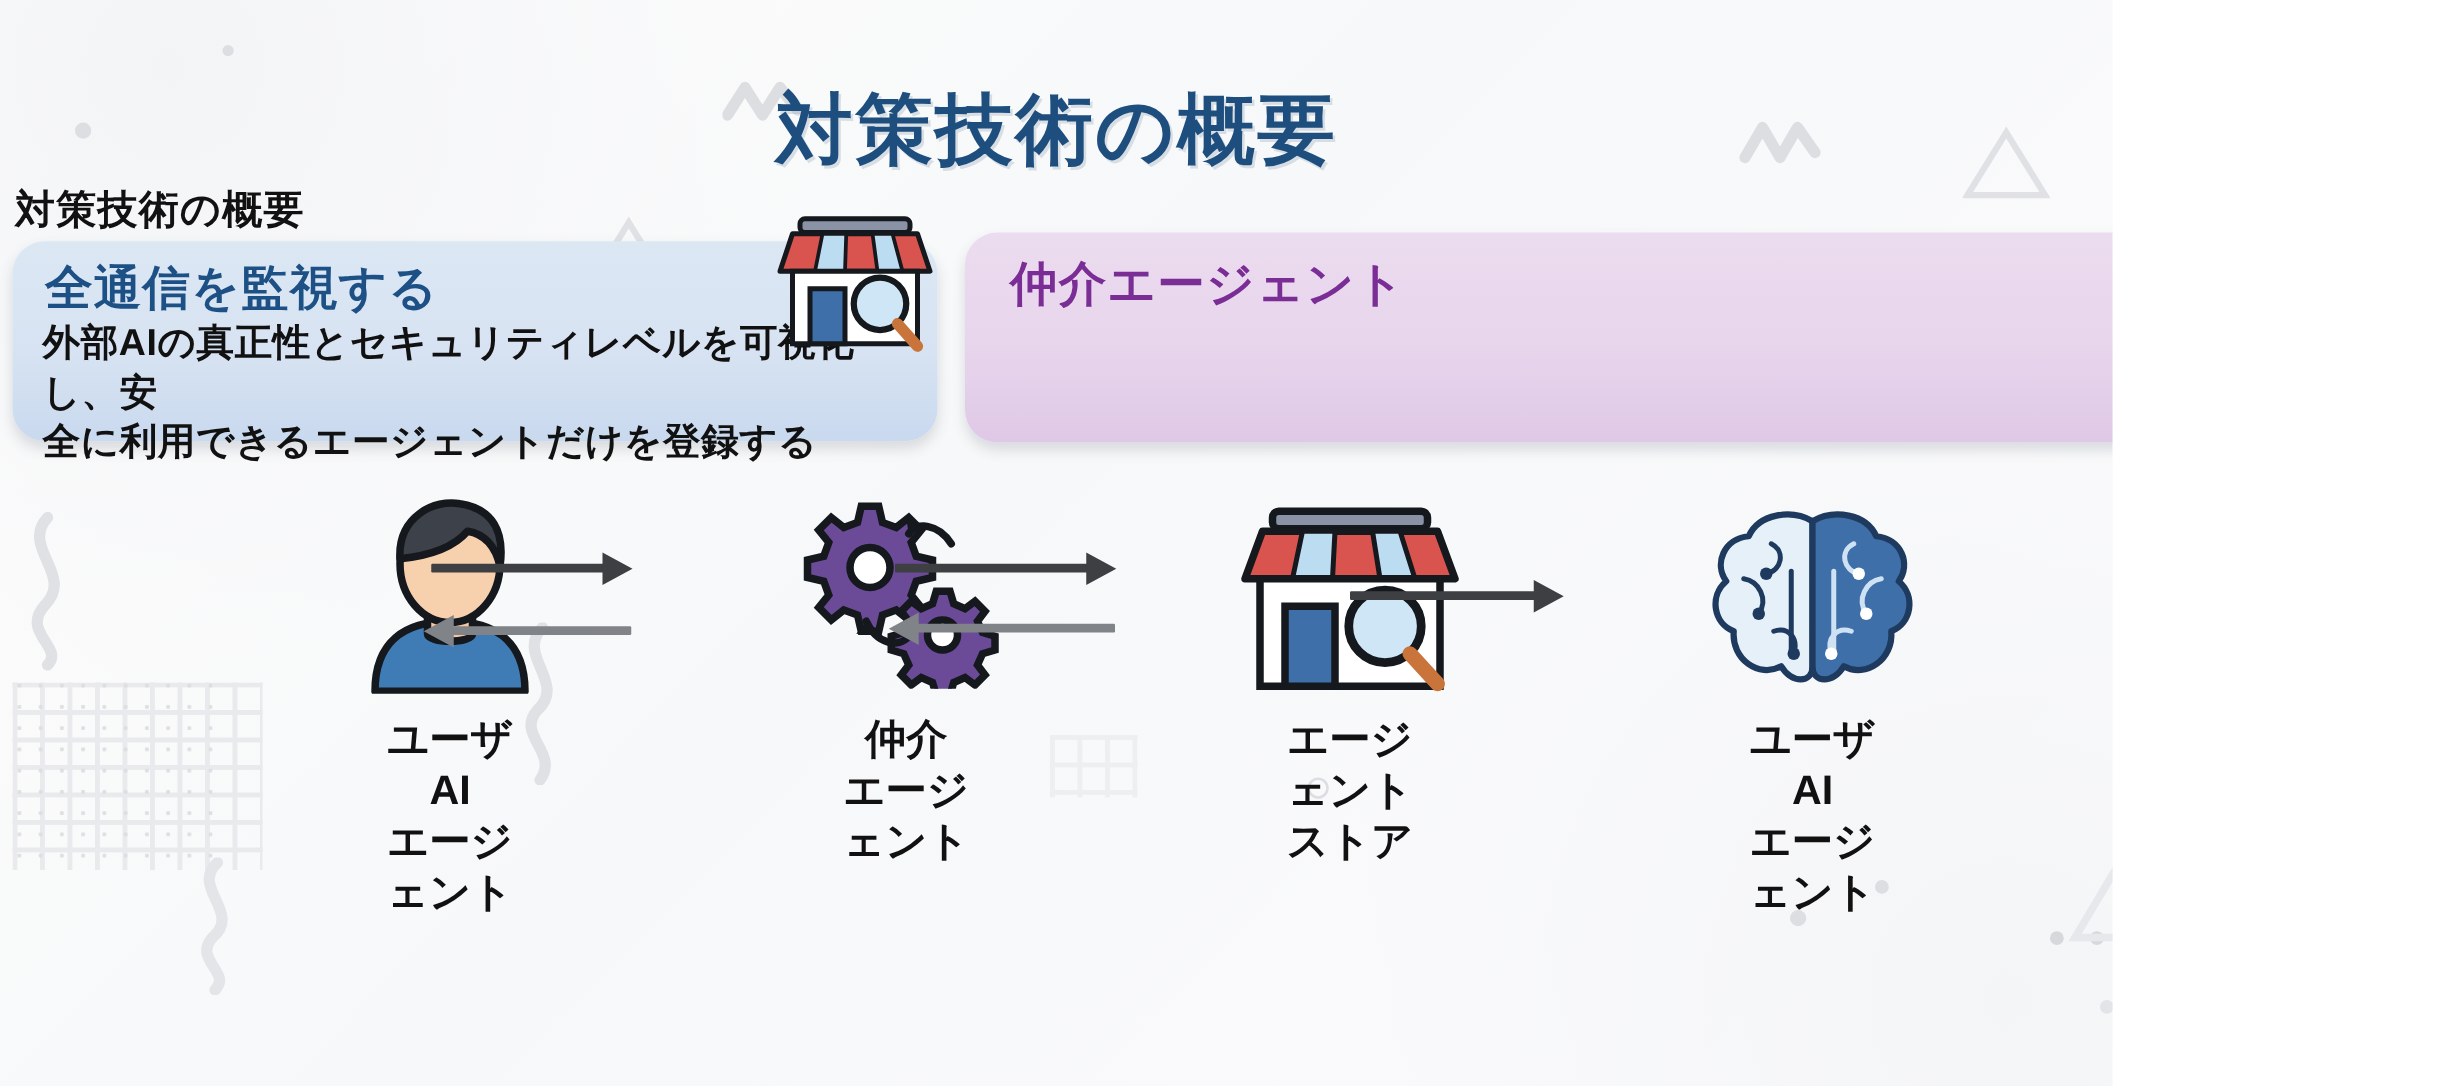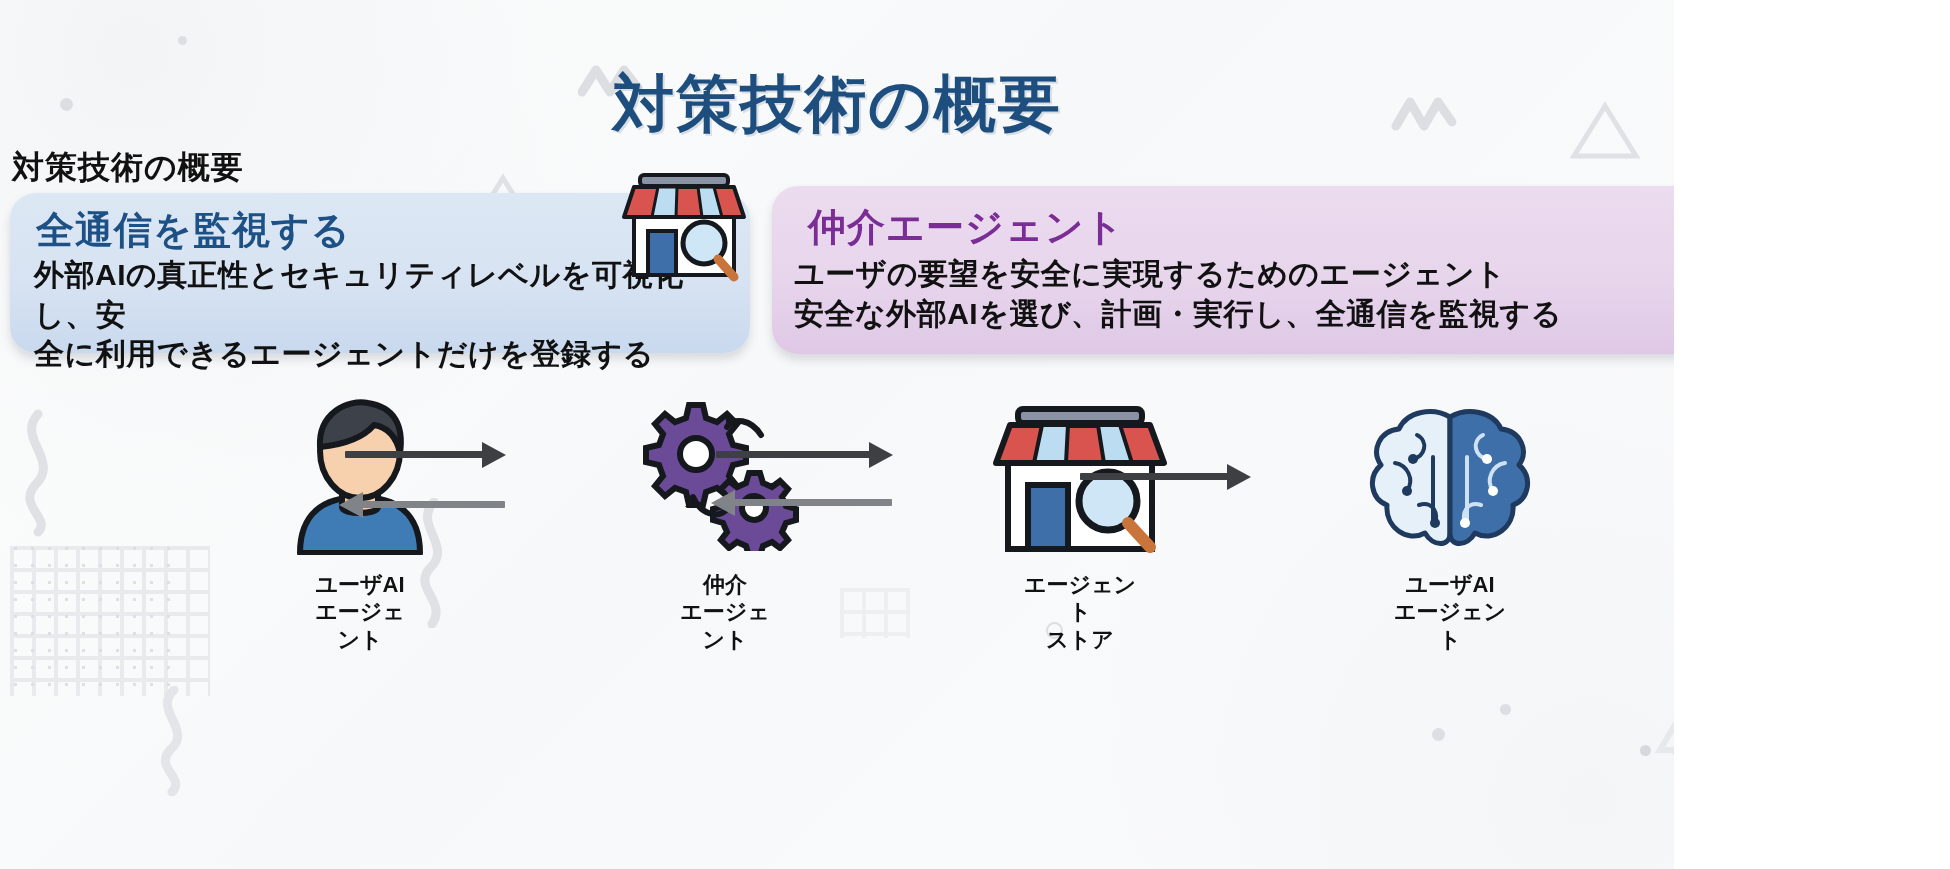--- a/index.html
+++ b/index.html
@@ -7,20 +7,21 @@
     width:1950px;height:869px;
     font-family:"Liberation Sans","DejaVu Sans",sans-serif;
     background:#ffffff;
     overflow:hidden;
   }
   #stage{position:relative;width:1674px;height:869px;overflow:hidden;
     background:
       radial-gradient(circle at 8% 6%, #f3f4f6 0%, rgba(243,244,246,0) 28%),
       radial-gradient(circle at 95% 92%, #f4f5f7 0%, rgba(244,245,247,0) 30%),
       linear-gradient(135deg,#fdfdfd 0%,#f7f8f9 45%,#fbfbfc 100%);
+    padding-left: 16px;
   }
   
   .deco{position:absolute;pointer-events:none;}
   .dotgrid{
     background-image:radial-gradient(#d9dbdf 1.6px, transparent 1.7px);
     background-size:17px 17px;opacity:.85;
   }
   .sqgrid{
     background-image:linear-gradient(#dcdee2 4px, transparent 4px),
                      linear-gradient(90deg,#dcdee2 4px, transparent 4px);
@@ -58,21 +59,21 @@
   #broker-title{position:absolute;left:36px;top:16px;font-size:38px;color:#7b2d96;}
   .card-body{position:absolute;font-size:30px;font-weight:bold;color:#111;line-height:1.32;letter-spacing:.5px;white-space:pre-line;}
   #store-body{left:24px;top:62px;width:700px;}
   #broker-body{left:22px;top:68px;width:1110px;}
 
   
   #flow{position:absolute;left:0;top:395px;width:1950px;height:270px;}
   .node{position:absolute;text-align:center;}
   .node .label{
     position:absolute;left:50%;transform:translateX(-50%);top:176px;
-    font-size:22px;font-weight:bold;color:#111;line-height:1.24;white-space:pre-line;
+    font-size:33px;font-weight:bold;color:#111;line-height:1.24;white-space:pre-line;
   }
   .icon-wrap{position:absolute;left:50%;transform:translateX(-50%);top:0;}
   #node-user{left:250px;top:0;width:220px;}
   #node-broker{left:615px;top:0;width:220px;}
   #node-store{left:960px;top:0;width:240px;}
   #node-ext{left:1330px;top:0;width:240px;}
 
   
   .arrow{position:absolute;height:0;}
   .arrow .shaft{position:absolute;top:0;left:0;height:7px;background:#3d3f43;border-radius:1px;}
@@ -173,22 +174,20 @@
       <path d="M80 22 L84 52 L104 52 L96 22 Z" fill="#bcdcf2" stroke="#15181d" stroke-width="3"></path>
       <rect x="16" y="52" width="100" height="58" fill="#ffffff" stroke="#15181d" stroke-width="4"></rect>
       <rect x="30" y="66" width="28" height="44" fill="#3f6fa8" stroke="#15181d" stroke-width="4"></rect>
       <circle cx="86" cy="78" r="21" fill="#cfe6f7" stroke="#15181d" stroke-width="5"></circle>
       <line x1="100" y1="94" x2="116" y2="112" stroke="#c9743a" stroke-width="9" stroke-linecap="round"></line>
     </svg>
   </div>
 
   <div class="card" id="card-broker">
     <div class="card-title" id="broker-title">仲介エージェント</div>
-    <div class="card-body" id="broker-body">ユーザの要望を安全に実現するためのエージェント
-安全な外部AIを選び、計画・実行し、全通信を監視する</div>
 
     <svg style="position:absolute;left:1022px;top:-26px;" width="130" height="130" viewBox="0 0 130 130">
       <g fill="#9aa0ad" stroke="#4a4f5a" stroke-width="3">
         <path d="M46 8 l10 0 2 9 8 3 7 -6 7 7 -6 7 3 8 9 2 0 10 -9 2 -3 8 6 7 -7 7 -7 -6 -8 3 -2 9 -10 0 -2 -9 -8 -3 -7 6 -7 -7 6 -7 -3 -8 -9 -2 0 -10 9 -2 3 -8 -6 -7 7 -7 7 6 8 -3 z"></path>
         <circle cx="51" cy="43" r="11" fill="#efeff2"></circle>
       </g>
       <g fill="#9aa0ad" stroke="#4a4f5a" stroke-width="3">
         <path d="M88 56 l8 0 2 7 6 3 6 -5 6 6 -5 6 3 6 7 2 0 8 -7 2 -3 6 5 6 -6 6 -6 -5 -6 3 -2 7 -8 0 -2 -7 -6 -3 -6 5 -6 -6 5 -6 -3 -6 -7 -2 0 -8 7 -2 3 -6 -5 -6 6 -6 6 5 6 -3 z"></path>
         <circle cx="92" cy="85" r="9" fill="#efeff2"></circle>
       </g>

